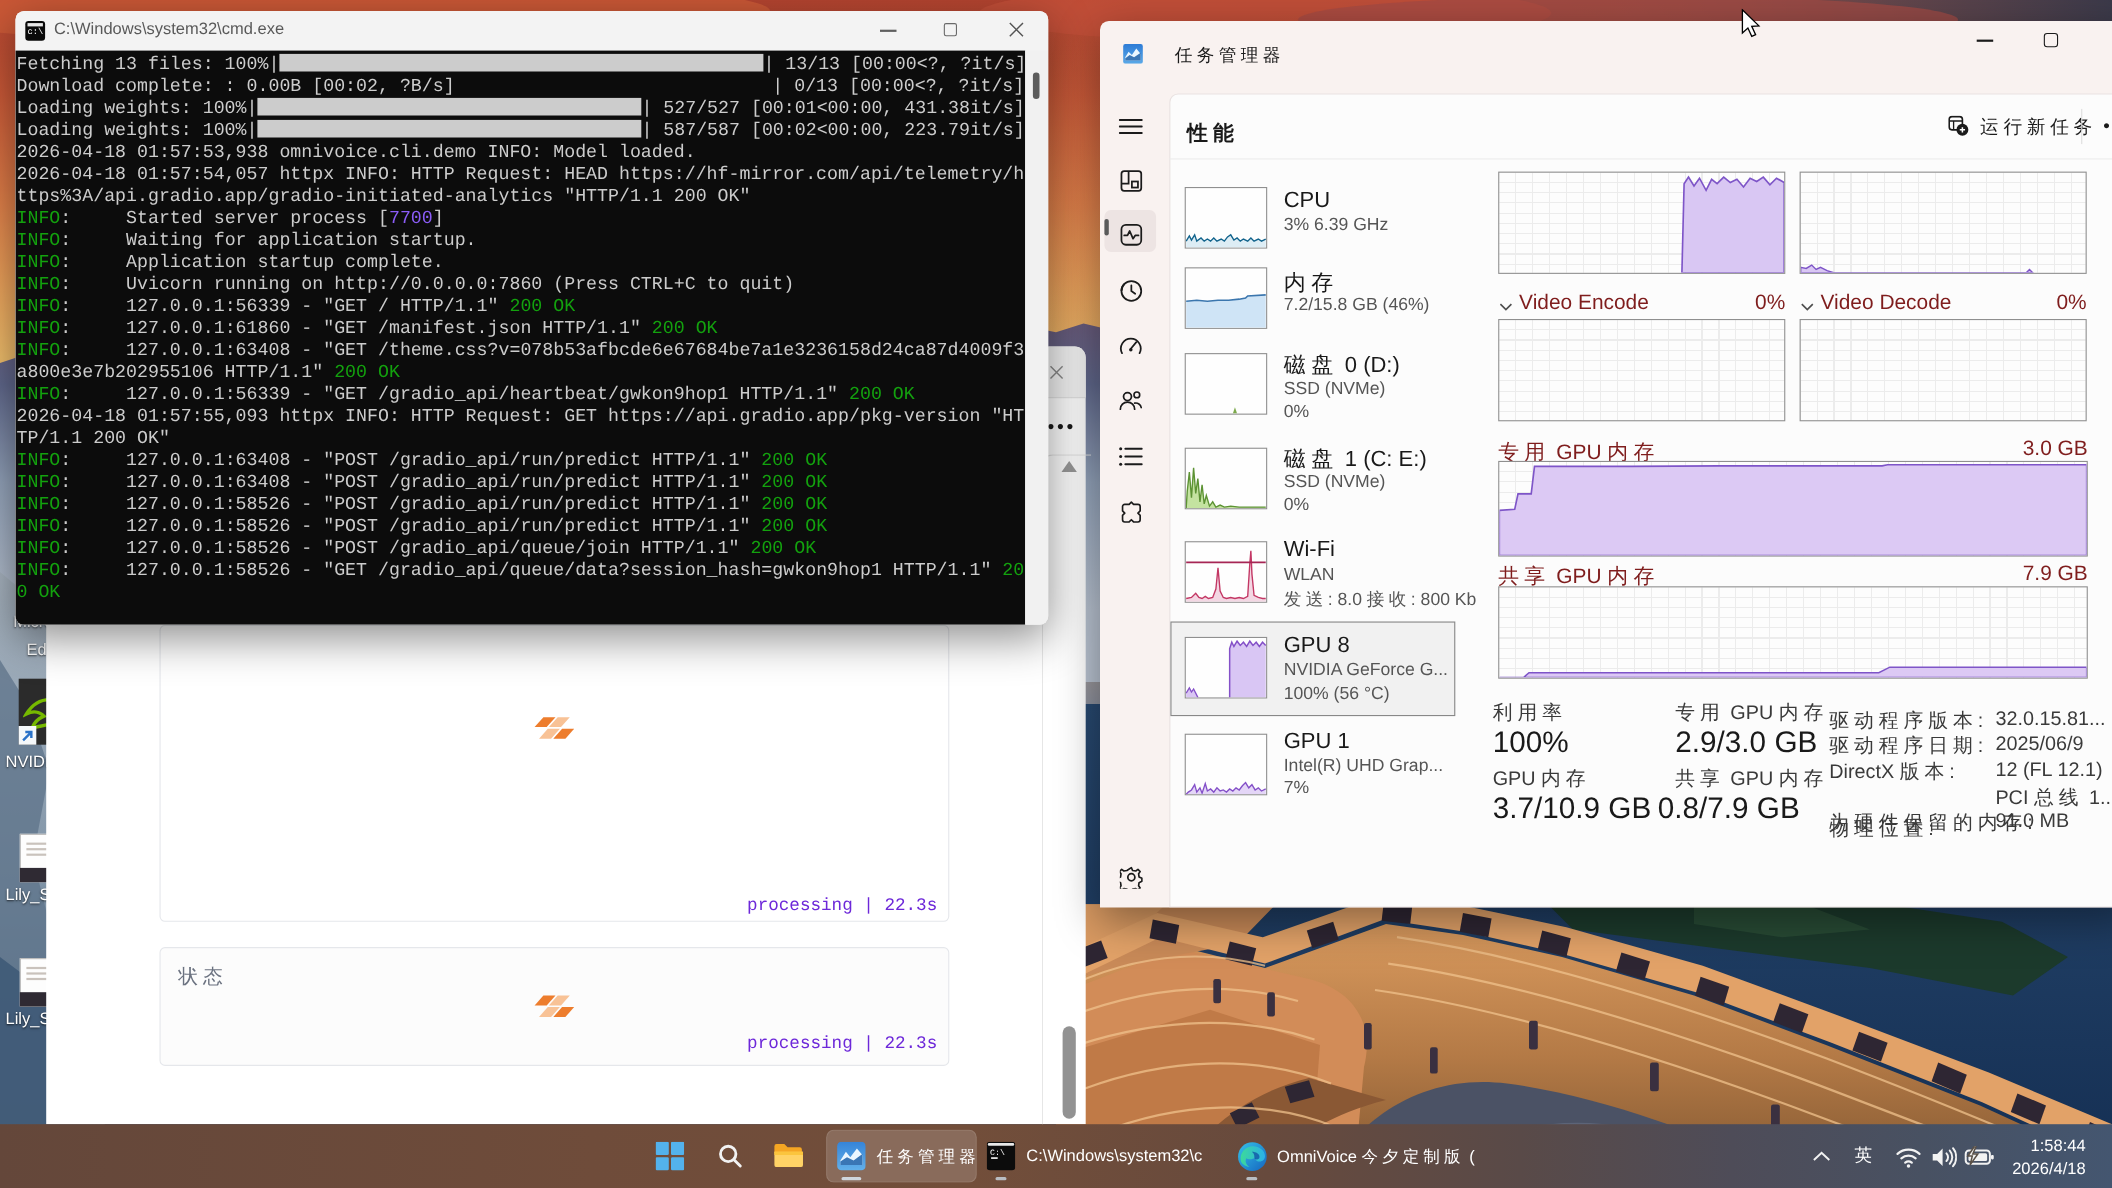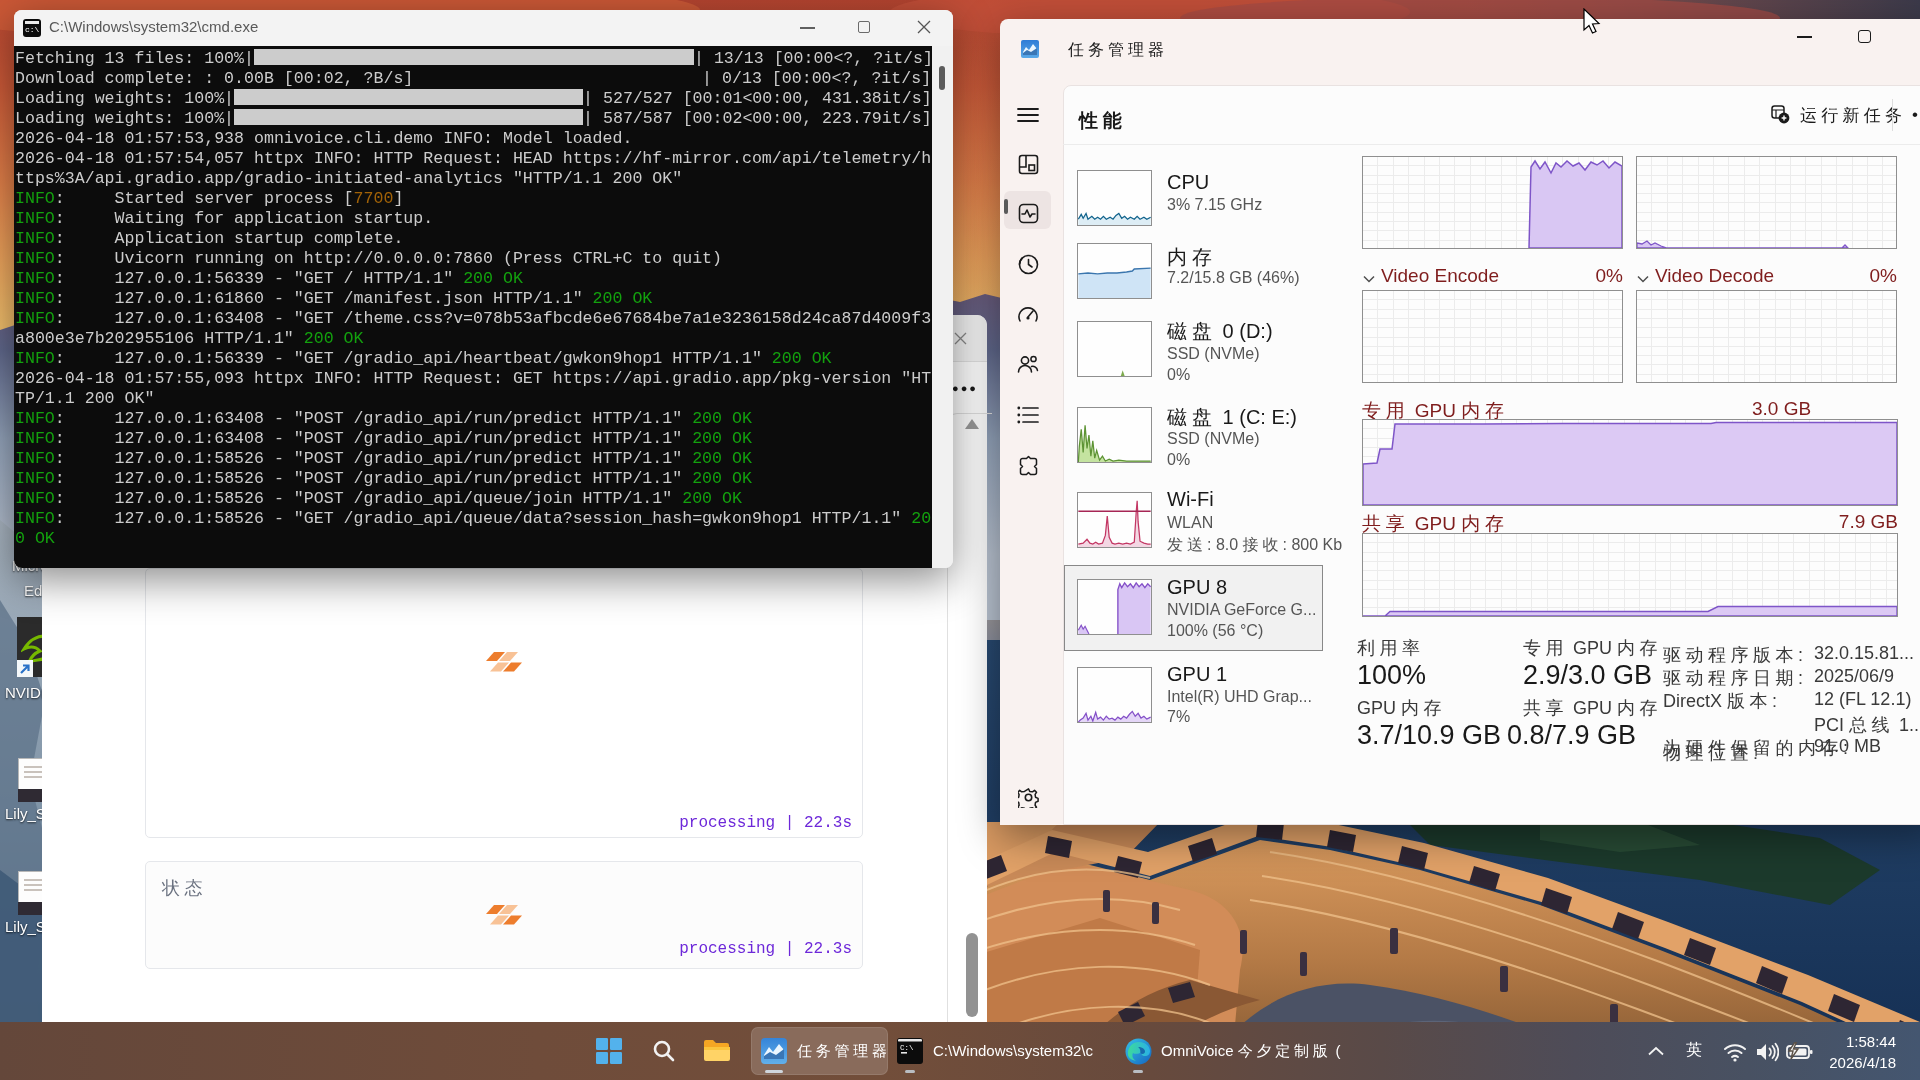--- a/index.html
+++ b/index.html
@@ -3,21 +3,21 @@
 <meta charset="utf-8">
 <style>
   * { margin:0; padding:0; box-sizing:border-box; }
   html,body { width:1920px; height:1080px; overflow:hidden; background:#333; }
   body { font-family:"Liberation Sans", sans-serif; position:relative; }
   #screen { position:absolute; left:0; top:0; width:1920px; height:1080px; overflow:hidden; }
   .abs { position:absolute; }
   #console .cl { height:20px; padding-left:1px; }
   #console i { font-style:normal; }
   #console i.g { color:#13a10e; }
-  #console i.b { color:#a16207;text-align:center; }
+  #console i.b { color:#8b5cf6;text-align:center; }
   #console i.bar { display:inline-block; background:#cccccc; height:16px; vertical-align:-2px; }
   #tm .thumb { position:absolute; border:1px solid #8f8f8f; background:#fefefe; }
   #tm .t1 { position:absolute; font-size:20px; color:#191919; }
   #tm .t2 { position:absolute; font-size:16px; color:#555555; }
   #tm .chart { position:absolute; border:1px solid #8f8f8f; overflow:hidden;
     background: repeating-linear-gradient(to right, transparent 0px, transparent 14.4px, #ececec 14.4px, #ececec 15.4px),
                 repeating-linear-gradient(to bottom, transparent 0px, transparent 8.3px, #ececec 8.3px, #ececec 9.3px), #fdfdfd; }
   #tm .chart svg { position:absolute; left:0; top:0; }
   #tm .clabel { position:absolute; font-size:19px; color:#7f1d1d; }
   #tm .slabel { position:absolute; font-size:18px; color:#3a3a3a; }
@@ -313,21 +313,21 @@
   <div class="abs" style="left:800px;top:85px;font-size:17px;color:#1b1b1b;"><span class="cj">运行新任务</span></div>
   <div class="abs" style="left:892px;top:80px;width:1px;height:32px;background:#dddddd;"></div>
   <div class="abs" style="left:912px;top:86px;font-size:17px;color:#1b1b1b;">•</div>
   
   <div id="tmlist">
     <svg class="thumb" style="left:77px;top:151px" width="75" height="56" viewBox="0 0 75 56">
           <path d="M0,50 L3,45 L5,49 L8,44 L10,50 L14,47 L17,50 L20,48 L23,50 L26,47 L29,50 L33,48 L36,50 L39,46 L42,44 L45,49 L48,47 L51,50 L54,48 L58,50 L61,47 L64,50 L68,48 L71,50 L75,48 L75,56 L0,56 Z" fill="#ddedf5"></path>
           <path d="M0,50 L3,45 L5,49 L8,44 L10,50 L14,47 L17,50 L20,48 L23,50 L26,47 L29,50 L33,48 L36,50 L39,46 L42,44 L45,49 L48,47 L51,50 L54,48 L58,50 L61,47 L64,50 L68,48 L71,50 L75,48" fill="none" stroke="#11638c" stroke-width="1.3"></path>
         </svg>
     <div class="t1" style="left:167px;top:152px">CPU</div>
-    <div class="t2" style="left:167px;top:177px">3% 7.15 GHz</div>
+    <div class="t2" style="left:167px;top:177px">3% 6.39 GHz</div>
     <svg class="thumb" style="left:77px;top:224px" width="75" height="56" viewBox="0 0 75 56">
           <path d="M0,31 L10,30 L20,31 L30,30 L40,30 L50,29 L56,28 L58,26 L75,25 L75,56 L0,56 Z" fill="#cfe4f6"></path>
           <path d="M0,31 L10,30 L20,31 L30,30 L40,30 L50,29 L56,28 L58,26 L75,25" fill="none" stroke="#3b76ae" stroke-width="1.5"></path>
         </svg>
     <div class="t1" style="left:167px;top:225px"><span class="cj">内存</span></div>
     <div class="t2" style="left:167px;top:250px">7.2/15.8 GB (46%)</div>
     <svg class="thumb" style="left:77px;top:302px" width="75" height="56" viewBox="0 0 75 56">
           <path d="M44,56 L46,50 L48,56 Z" fill="#7daa4d"></path>
         </svg>
     <div class="t1" style="left:167px;top:299px"><span class="cj">磁盘</span> 0 (D:)</div>
@@ -383,21 +383,21 @@
         <div class="clabel" style="left:381px;top:246px;">Video Encode</div>
     <div class="clabel" style="left:555px;top:246px;width:68px;text-align:right;">0%</div>
     <svg class="abs" width="12" height="8" viewBox="0 0 12 8" style="left:637px;top:256px">
           <path d="M1,1.5 L6,6.5 L11,1.5" fill="none" stroke="#4e4e4e" stroke-width="1.5"></path>
         </svg>
         <div class="clabel" style="left:655px;top:246px;">Video Decode</div>
     <div class="clabel" style="left:829px;top:246px;width:68px;text-align:right;">0%</div>
     <div class="chart" style="left:362px;top:271px;width:261px;height:93px;"></div>
     <div class="chart" style="left:636px;top:271px;width:261px;height:93px;"></div>
     <div class="clabel" style="left:362px;top:379px;"><span class="cj">专用</span> GPU <span class="cj">内存</span></div>
-    <div class="clabel" style="left:752px;top:379px;width:100px;text-align:left;">3.0 GB</div>
+    <div class="clabel" style="left:798px;top:379px;width:100px;text-align:right;">3.0 GB</div>
     <div class="chart" style="left:362px;top:400px;width:536px;height:87px;">
           <svg width="534" height="85" viewBox="0 0 534 85">
             <path d="M0,44 L14,43 L17,29 L29,29 L32,4 L120,4 L200,3.5 L348,3.5 L353,2.5 L534,2.5 L534,85 L0,85 Z" fill="#dcc9f4" stroke="#7e55c8" stroke-width="1.5"></path>
           </svg>
         </div>
     <div class="clabel" style="left:362px;top:492px;"><span class="cj">共享</span> GPU <span class="cj">内存</span></div>
     <div class="clabel" style="left:798px;top:492px;width:100px;text-align:right;">7.9 GB</div>
     <div class="chart" style="left:362px;top:514px;width:536px;height:84px;">
           <svg width="534" height="82" viewBox="0 0 534 82">
             <path d="M0,82 L22,82 L27,77.5 L345,77.5 L355,72.5 L534,72.5 L534,82 Z" fill="#dcc9f4" stroke="#7e55c8" stroke-width="1.4"></path>

